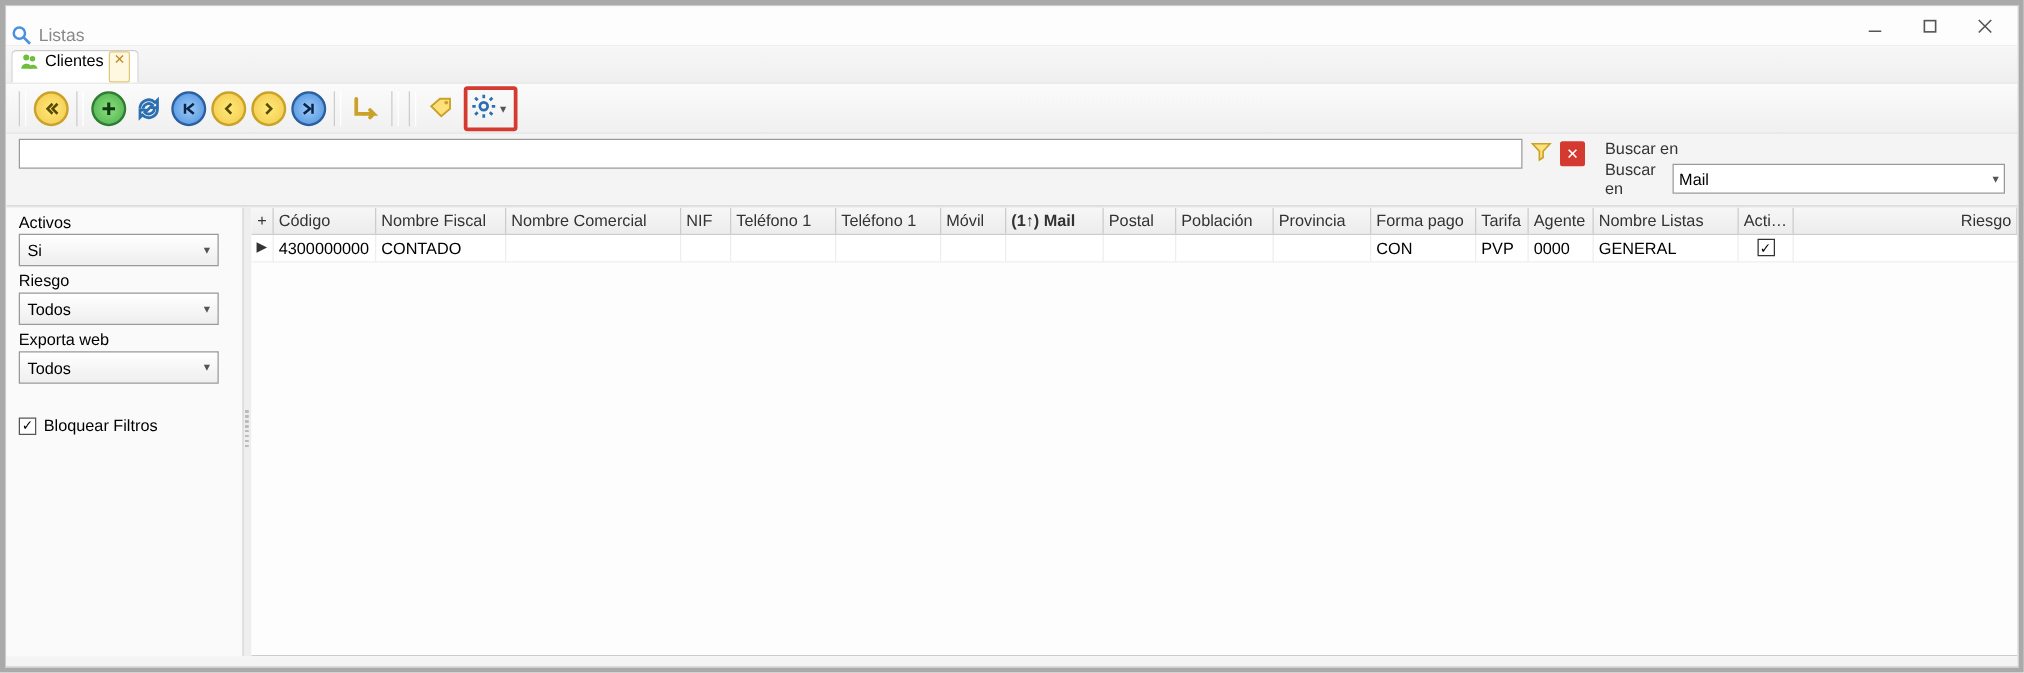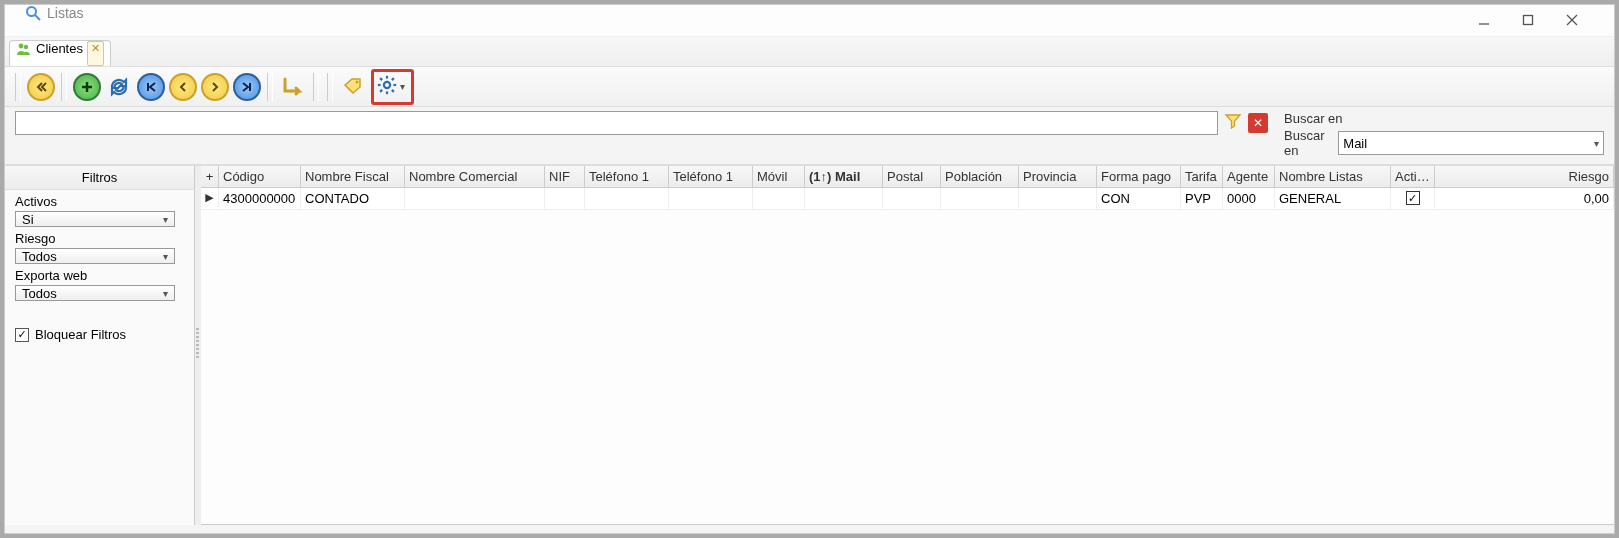--- a/index.html
+++ b/index.html
@@ -15,22 +15,22 @@
     width: 1611px;
     height: 530px;
     border: 1px solid #ccc;
     display: flex;
     flex-direction: column;
     overflow: hidden;
   }
   .titlebar {
     height: 32px;
     display: flex;
-    align-items: flex-start;
-    padding: 0 20px;
+    align-items: flex-end;
+    padding: 0 4px;
     background: #fdfdfd;
     border-bottom: 1px solid #eee;
   }
   .titlebar .title-icon {
     width: 16px; height: 16px;
     margin-right: 6px;
   }
   .titlebar .title-text {
     color: #888;
     font-size: 14px;
@@ -170,21 +170,21 @@
   .filters-header{
     text-align:center;
     padding:4px 0;
     border-bottom:1px solid #ddd;
     background:linear-gradient(#f7f7f7,#ececec);
   }
   .filter-group { padding: 4px 8px 0 10px;}
   .filter-label { margin-bottom:2px; display:block;}
   .mini-combo {
     width:160px;
-    height:16px;
+    height:26px;
     border:1px solid #999;
     background:linear-gradient(#fff,#eee);
     display:flex; align-items:center; justify-content:space-between;
     padding:0 6px;
     cursor:pointer;
     font-size:13px;
   }
   .mini-combo .caret{ font-size:10px; color:#555;}
   .chk-row { padding: 26px 10px; display:flex; align-items:center; gap:6px;}
   .chk {
@@ -390,21 +390,20 @@
           <span>Mail</span>
           <span class="caret">▾</span>
         </div>
       </div>
     </div>
   </div>
 
   <div class="body-row">
 
     <div class="filters-panel">
-      <div class="filters-header">Filtros</div>
 
       <div class="filter-group">
         <span class="filter-label">Activos</span>
         <div class="mini-combo">
           <span>Si</span>
           <span class="caret">▾</span>
         </div>
       </div>
 
       <div class="filter-group">
@@ -467,20 +466,19 @@
           <div class="gc" style="width:58px"></div>
           <div class="gc" style="width:78px"></div>
           <div class="gc" style="width:78px"></div>
           <div class="gc" style="width:84px">CON</div>
           <div class="gc" style="width:42px">PVP</div>
           <div class="gc" style="width:52px">0000</div>
           <div class="gc" style="width:116px">GENERAL</div>
           <div class="gc center" style="width:44px">
             <div class="cell-chk">✓</div>
           </div>
-          <div class="gc right" style="flex:1">0,00</div>
         </div>
       </div>
     </div>
   </div>
 
   <div class="bottom-pad"></div>
 </div>
 
 </body></html>

